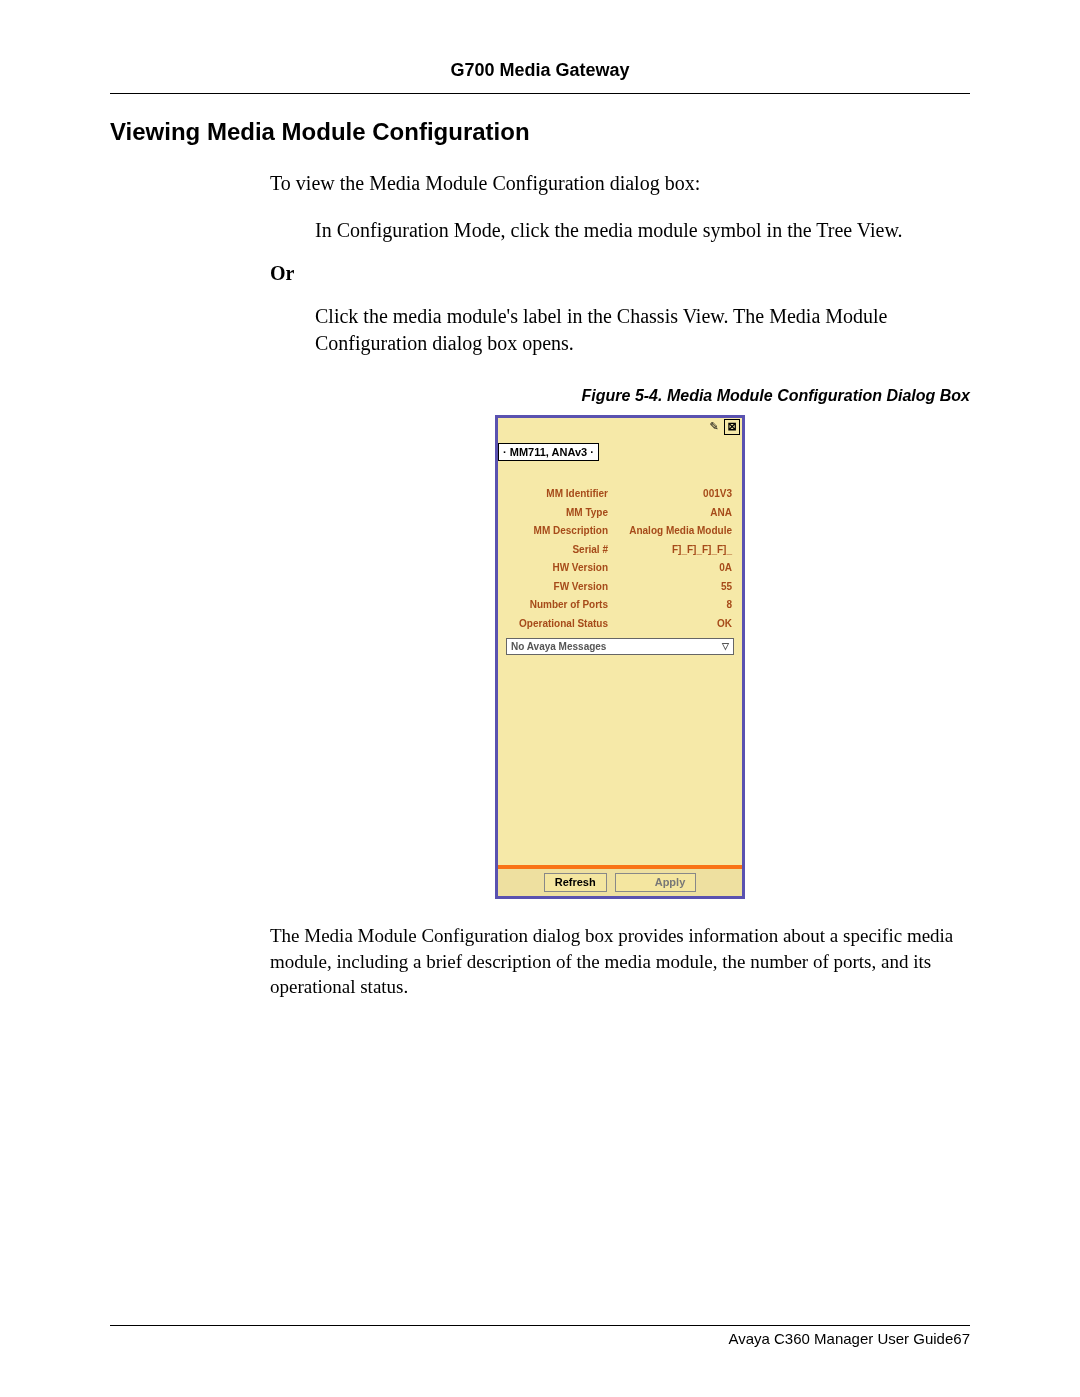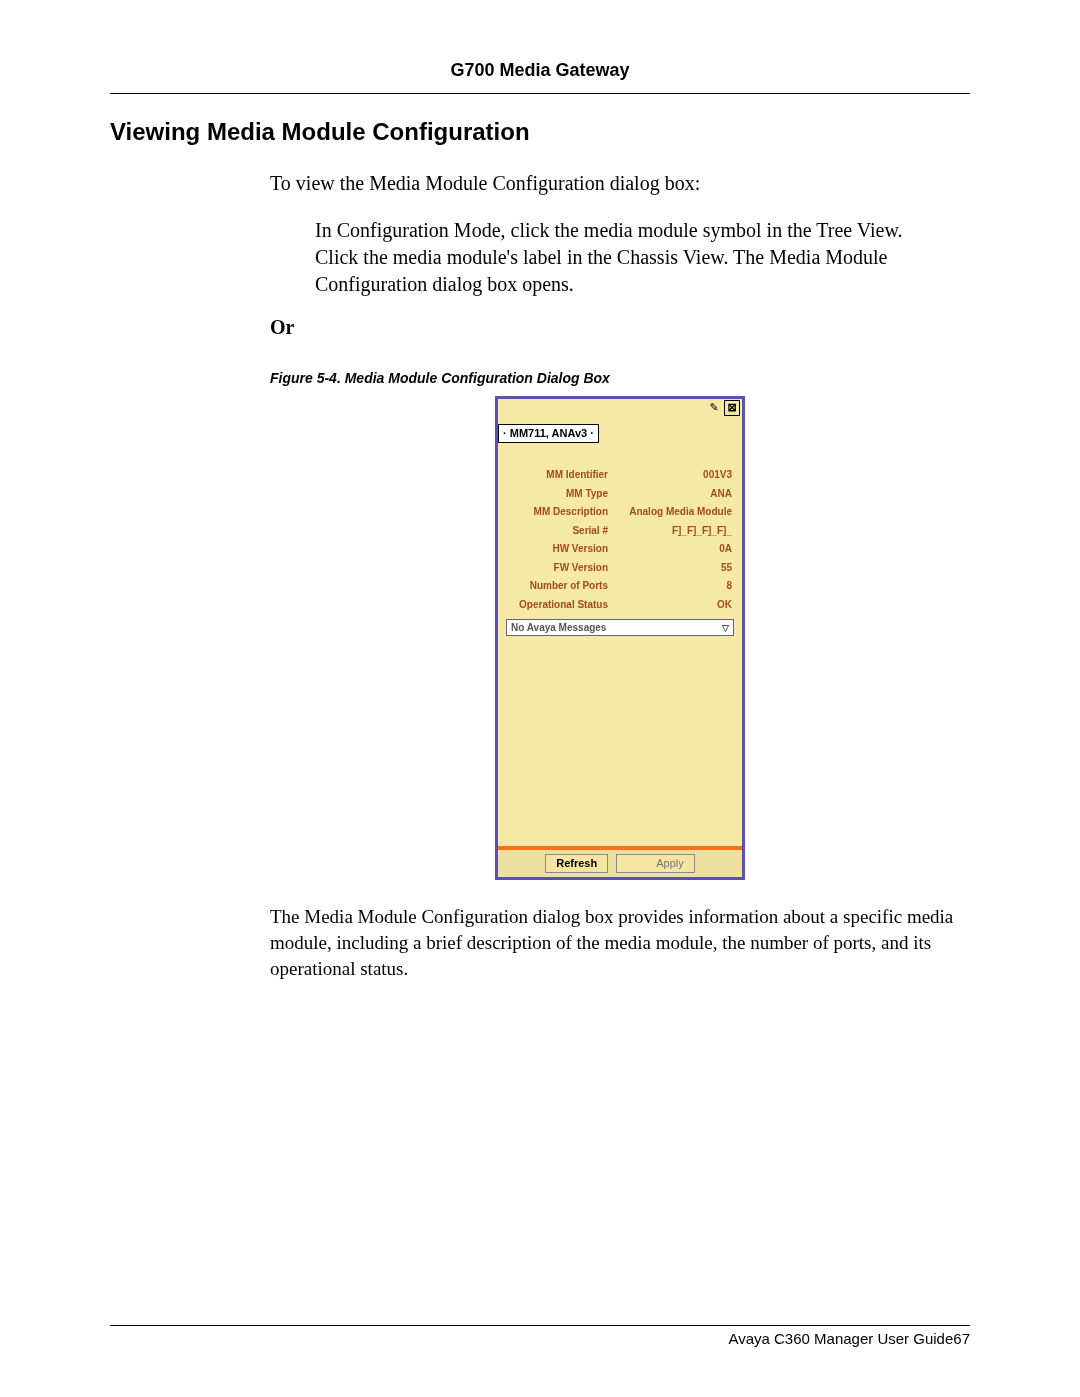--- a/index.html
+++ b/index.html
@@ -47,22 +47,23 @@
     margin-top: 20px;
   }
   .or {
     font-weight: bold;
     margin: 16px 0;
   }
   .figcap {
     font-family: Arial, Helvetica, sans-serif;
     font-weight: bold;
     font-style: italic;
-    font-size: 14px;
+    font-size: 16px;
     margin: 28px 0 8px 0;
+    text-align: right;
   }
 
   
   .dialog-wrap { display:flex; justify-content:center; margin-bottom: 24px;}
   .dialog {
     width: 250px;
     border: 3px solid #5a52b0;
     background: #f6e9a8;
     box-sizing: border-box;
     font-family: Arial, Helvetica, sans-serif;
@@ -125,21 +126,21 @@
     gap:8px;
     padding:4px;
   }
   .dlg-btn {
     font-size:11px;
     background:#f4e6a0;
     border:1px solid #888;
     padding:1px 10px;
     font-weight:bold;
   }
-  .dlg-btn.disabled { color:#777; font-weight:normal;padding-left:39px;}
+  .dlg-btn.disabled { color:#777; font-weight:bold;padding-left:39px;}
   .chev { font-size:9px; color:#555;}
 
   .after-fig { margin-top: 20px; font-size:19px;}
   .footer {
     position:absolute;
     left:110px; right:110px; bottom:50px;
     font-family: Arial, Helvetica, sans-serif;
     font-size:15px;
   }
   .footer .rule { margin-bottom:4px;}
@@ -151,22 +152,22 @@
 <div class="page">
   <div class="header">G700 Media Gateway</div>
   <div class="rule"></div>
 
   <h1 class="section">Viewing Media Module Configuration</h1>
 
   <div class="body">
     <div>To view the Media Module Configuration dialog box:</div>
 
     <div class="indent">In Configuration Mode, click the media module symbol in the Tree View.</div>
+    <div class="indent or">Or</div>
     <div class="indent" style="margin-top:0">Click the media module's label in the Chassis View. The Media Module Configuration dialog box opens.</div>
-    <div class="indent or">Or</div>
 
     <div class="indent figcap">Figure 5-4.  Media Module Configuration Dialog Box</div>
 
     <div class="dialog-wrap">
       <div class="dialog">
         <div class="dlg-topbar">
           <span class="topicon">✎</span>
           <span class="topicon closebox">⊠</span>
         </div>
         <div class="dlg-title">

